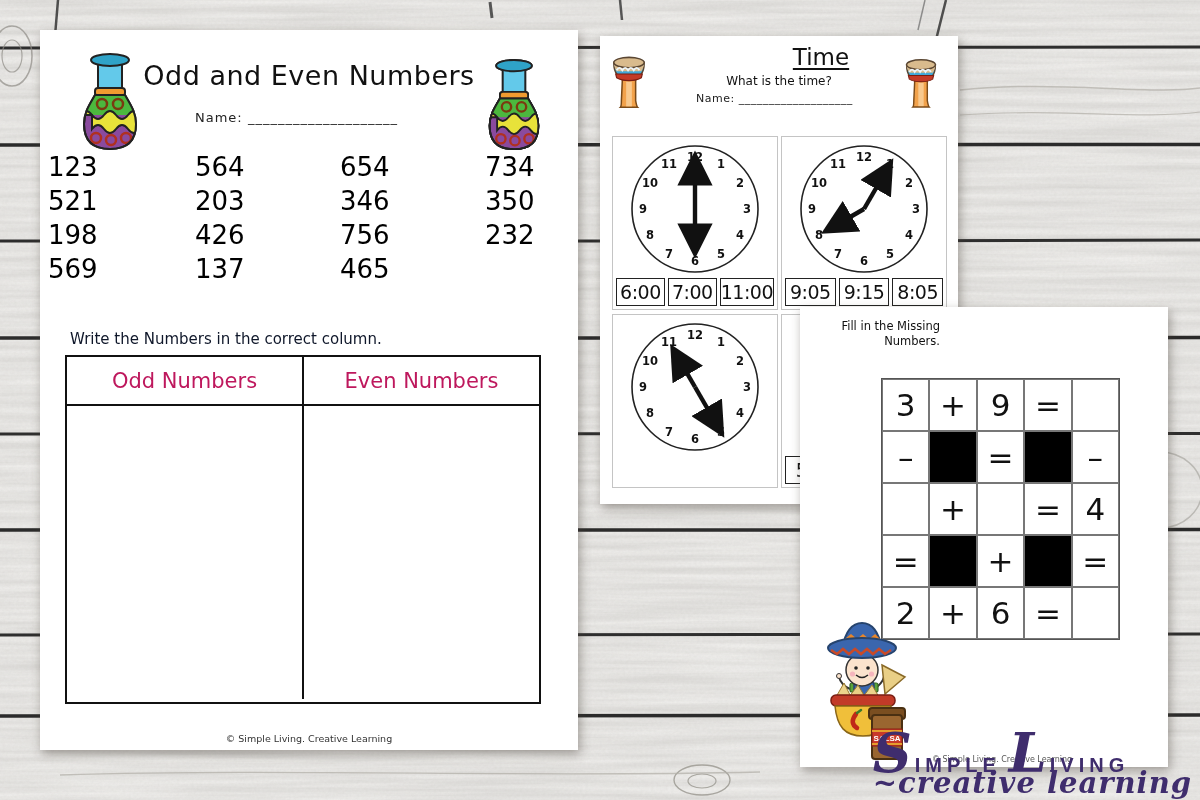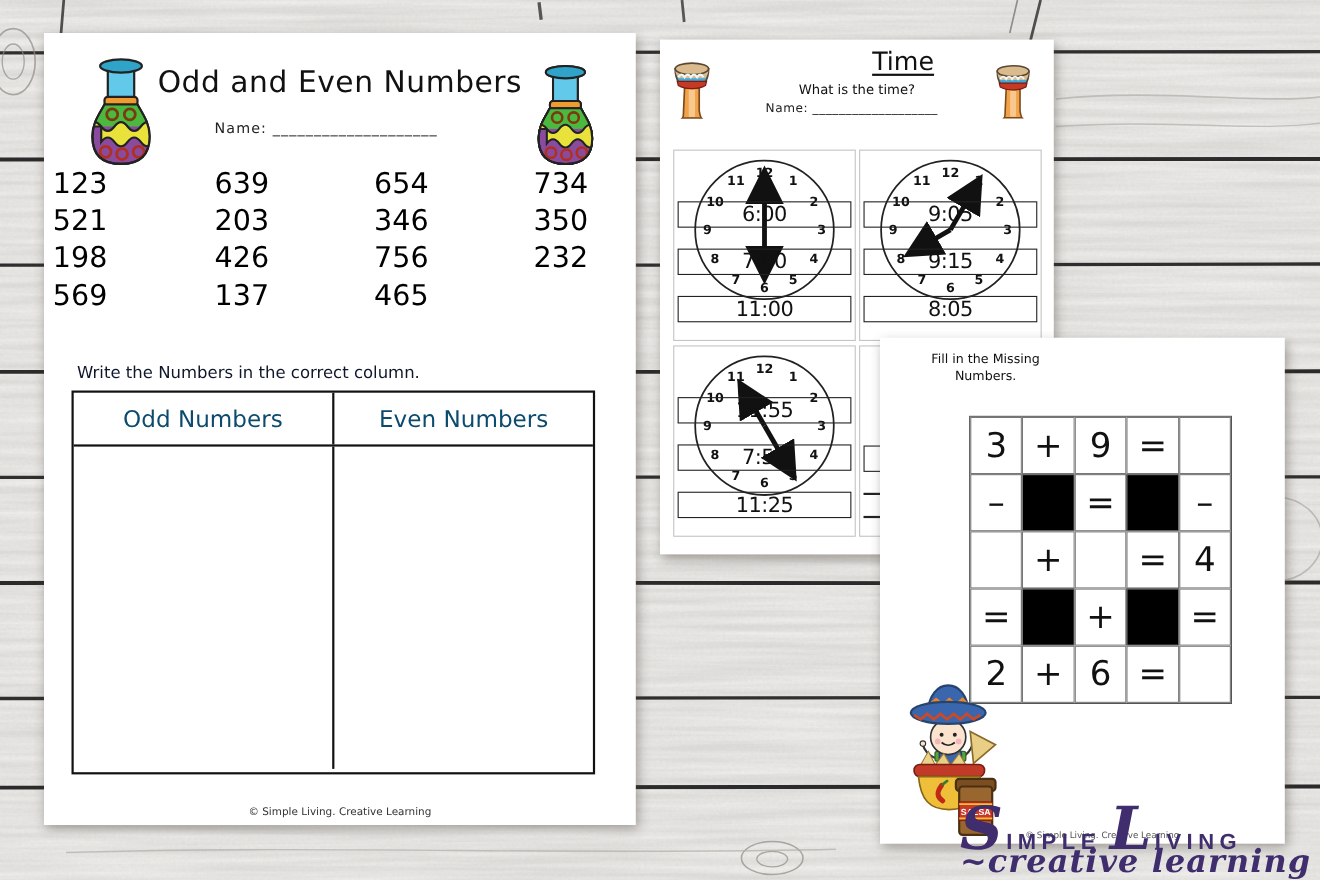--- a/index.html
+++ b/index.html
@@ -18,48 +18,48 @@
   #page-oddeven .nameline{position:absolute;left:155px;top:80px;font-size:13px;color:#222;letter-spacing:1px;}
   .vase{position:absolute;}
   #vase-left{left:38px;top:22px;}
   #vase-right{left:444px;top:28px;}
   #numbers-grid{position:absolute;left:8px;top:122px;width:526px;
      display:grid;grid-template-columns:147px 145px 145px 89px;grid-auto-rows:34px;}
   #numbers-grid .num{font-size:26px;color:#000000;}
   #page-oddeven .instruction{position:absolute;left:30px;top:300px;font-size:15px;color:#0f172a;}
   #sort-table{position:absolute;left:25px;top:325px;width:472px;height:345px;border:2px solid #111;}
   #sort-table .thead{display:flex;height:47px;border-bottom:2.5px solid #111;}
-  #sort-table .th{flex:1;display:flex;align-items:center;justify-content:center;font-size:21px;color:#0c4a6e;}
+  #sort-table .th{flex:1;display:flex;align-items:center;justify-content:center;font-size:21px;color:#be185d;}
   #sort-table .th:first-child{border-right:2px solid #111;}
   #sort-table .tbody{display:flex;height:293px;}
   #sort-table .td{flex:1;}
   #sort-table .td:first-child{border-right:2px solid #111;}
   #page-oddeven .footer{position:absolute;left:0;top:703px;width:100%;text-align:center;
      font-size:9.5px;color:#333;}
 
   
   #page-time{left:600px;top:36px;width:358px;height:468px;}
   #page-time .title{position:absolute;left:0;top:8px;width:100%;text-align:center;
      font-size:23px;color:#111;text-decoration:underline;text-underline-offset:3px;padding-left:42px;}
   #page-time .subtitle{position:absolute;left:0;top:38px;width:100%;text-align:center;font-size:12px;color:#111;}
   #page-time .nameline{position:absolute;left:96px;top:56px;font-size:11px;color:#222;letter-spacing:.5px;}
   .drum{position:absolute;}
   #drum-left{left:10px;top:19px;}
   #drum-right{left:303px;top:21px;}
   #clock-cards{position:absolute;left:12px;top:100px;display:grid;
      grid-template-columns:166px 166px;grid-auto-rows:174px;column-gap:3px;row-gap:4px;}
   .clock-card{position:relative;border:1.5px solid #c4c4c4;background:#fff;}
   .clock-card svg{display:block;margin:1px auto 0;}
-  .opts{position:absolute;left:3px;right:3px;bottom:16px;display:flex;gap:19px;flex-direction:column;}
+  .opts{position:absolute;left:3px;right:3px;bottom:3px;display:flex;gap:3px;}
   .opt{flex:1;height:26px;border:1.8px solid #222;display:flex;align-items:center;justify-content:center;
      font-size:19px;color:#111;letter-spacing:-.5px;}
 
   
   #page-missing{left:800px;top:307px;width:368px;height:460px;z-index:2;}
-  #page-missing .title{position:absolute;left:34px;top:12px;width:124px;text-align:center;
+  #page-missing .title{position:absolute;left:16px;top:12px;width:124px;text-align:right;
      font-size:11.5px;line-height:1.3;color:#111;}
   #math-grid{position:absolute;left:81px;top:71px;width:237px;height:260px;
      display:grid;grid-template-columns:repeat(5,1fr);grid-auto-rows:52px;border:1px solid #555;}
   #math-grid .mcell{border:.8px solid #777;display:flex;align-items:center;justify-content:center;
      font-size:31px;color:#111;background:#fff;}
   #math-grid .mcell.black{background:#000;}
   #boy{position:absolute;left:16px;top:308px;}
   #page-missing .footer{position:absolute;left:132px;bottom:3px;font-size:8px;color:#555;}
 
   
@@ -157,21 +157,21 @@
       <circle cx="40" cy="52" r="5" fill="none" stroke="#7a3a10" stroke-width="2.5"></circle>
       <circle cx="18" cy="86" r="5" fill="none" stroke="#b03020" stroke-width="2.5"></circle>
       <circle cx="33" cy="88" r="5" fill="none" stroke="#b03020" stroke-width="2.5"></circle>
       <circle cx="48" cy="86" r="5" fill="none" stroke="#b03020" stroke-width="2.5"></circle>
     </g>
     <path d="M17,43 C12,52 6,60 6,72 C6,88 14,97 32,97 C50,97 58,88 58,72 C58,60 52,52 47,43 Z" fill="none" stroke="#222" stroke-width="2"></path>
   </svg>
 
   <div id="numbers-grid">
       <div class="num">123</div>
-      <div class="num">639</div>
+      <div class="num">564</div>
       <div class="num">654</div>
       <div class="num">734</div>
       <div class="num">521</div>
       <div class="num">203</div>
       <div class="num">346</div>
       <div class="num">350</div>
       <div class="num">198</div>
       <div class="num">426</div>
       <div class="num">756</div>
       <div class="num">232</div>
@@ -296,25 +296,20 @@
           <text x="71.0" y="127.0" text-anchor="middle" font-size="11.5" font-weight="bold" fill="#111" font-family="DejaVu Sans, sans-serif">6</text>
           <text x="45.0" y="120.0" text-anchor="middle" font-size="11.5" font-weight="bold" fill="#111" font-family="DejaVu Sans, sans-serif">7</text>
           <text x="26.0" y="101.0" text-anchor="middle" font-size="11.5" font-weight="bold" fill="#111" font-family="DejaVu Sans, sans-serif">8</text>
           <text x="19.0" y="75.0" text-anchor="middle" font-size="11.5" font-weight="bold" fill="#111" font-family="DejaVu Sans, sans-serif">9</text>
           <text x="26.0" y="49.0" text-anchor="middle" font-size="11.5" font-weight="bold" fill="#111" font-family="DejaVu Sans, sans-serif">10</text>
           <text x="45.0" y="30.0" text-anchor="middle" font-size="11.5" font-weight="bold" fill="#111" font-family="DejaVu Sans, sans-serif">11</text>
           <text x="71.0" y="23.0" text-anchor="middle" font-size="11.5" font-weight="bold" fill="#111" font-family="DejaVu Sans, sans-serif">12</text>
           <line x1="71" y1="71" x2="91.5" y2="106.5" stroke="#111" stroke-width="4.4" marker-end="url(#ah2)"></line>
           <line x1="71" y1="71" x2="55.0" y2="43.3" stroke="#111" stroke-width="4.4" marker-end="url(#ah2)"></line>
         </svg>
-        <div class="opts">
-          <div class="opt">11:55</div>
-          <div class="opt">7:55</div>
-          <div class="opt">11:25</div>
-        </div>
       </div>
       <div class="clock-card">
         <svg width="142" height="142" viewBox="0 0 142 142">
     <defs>
             <marker id="ah3" markerWidth="8" markerHeight="8" refX="4" refY="4" orient="auto">
       <path d="M0,0 L8,4 L0,8 Z" fill="#111"></path>
             </marker>
           </defs>
     <circle cx="71" cy="71" r="63" fill="#fff" stroke="#222" stroke-width="1.6"></circle>
     <text x="97.0" y="30.0" text-anchor="middle" font-size="11.5" font-weight="bold" fill="#111" font-family="DejaVu Sans, sans-serif">1</text>

